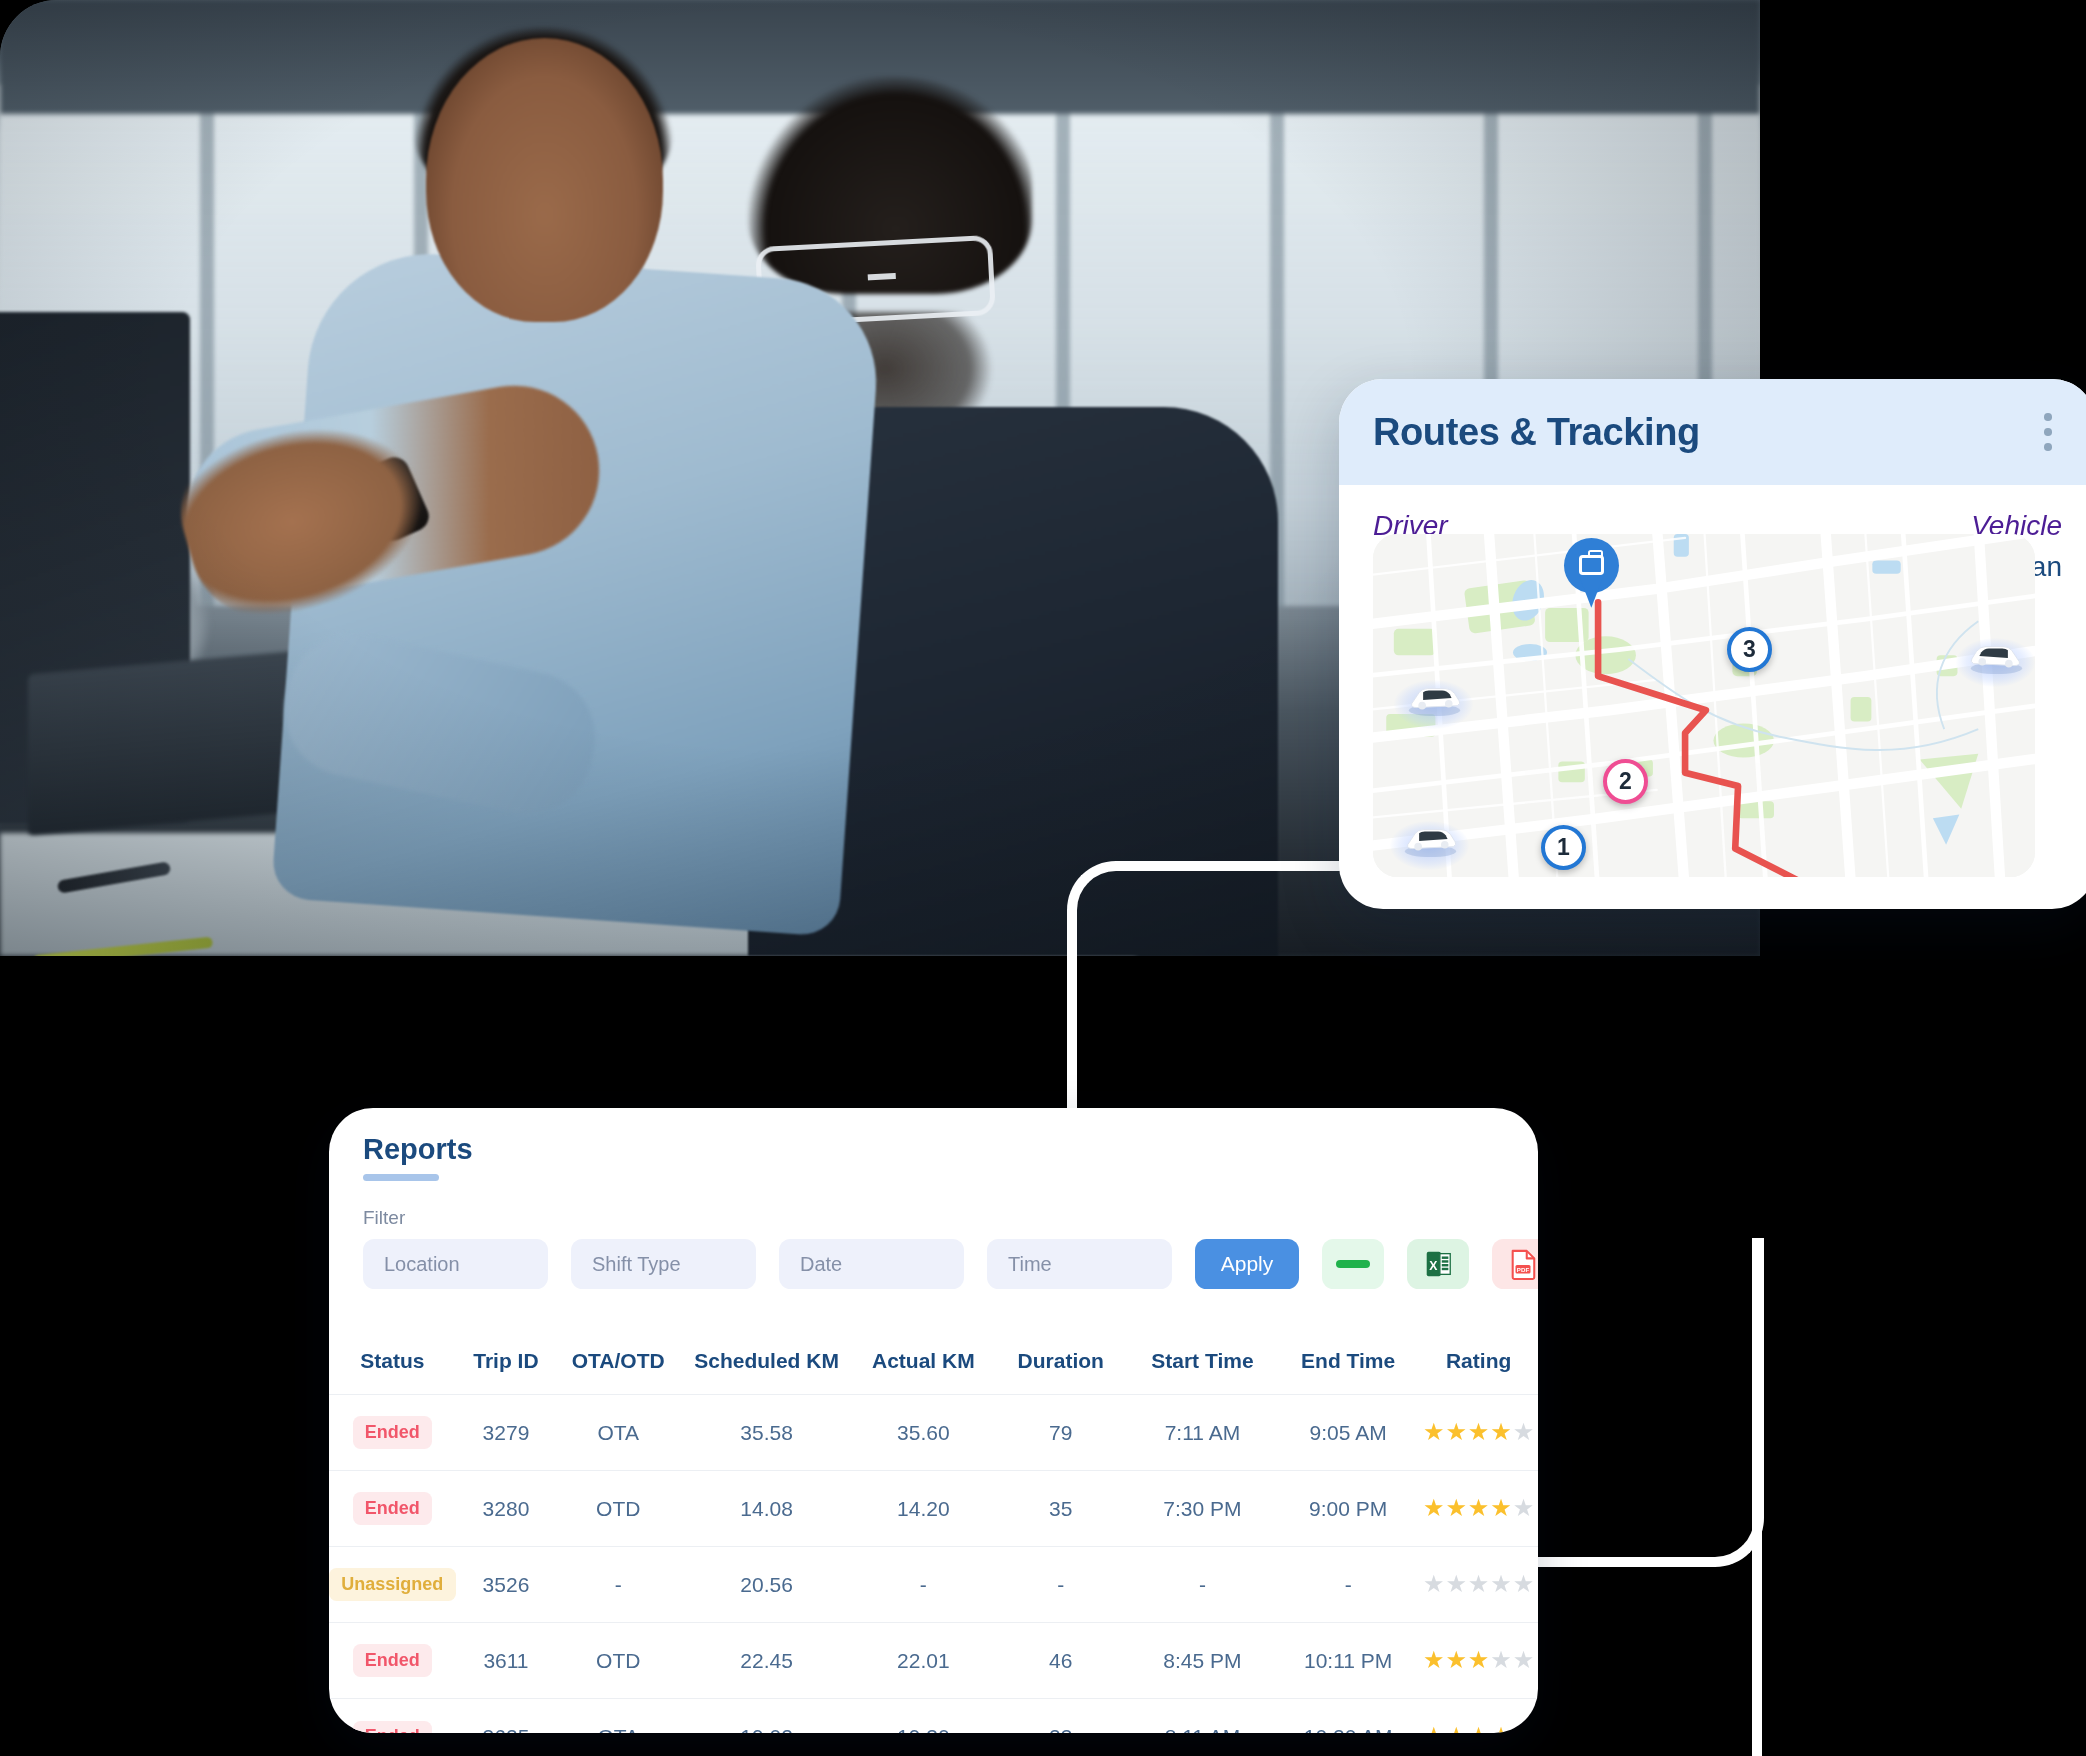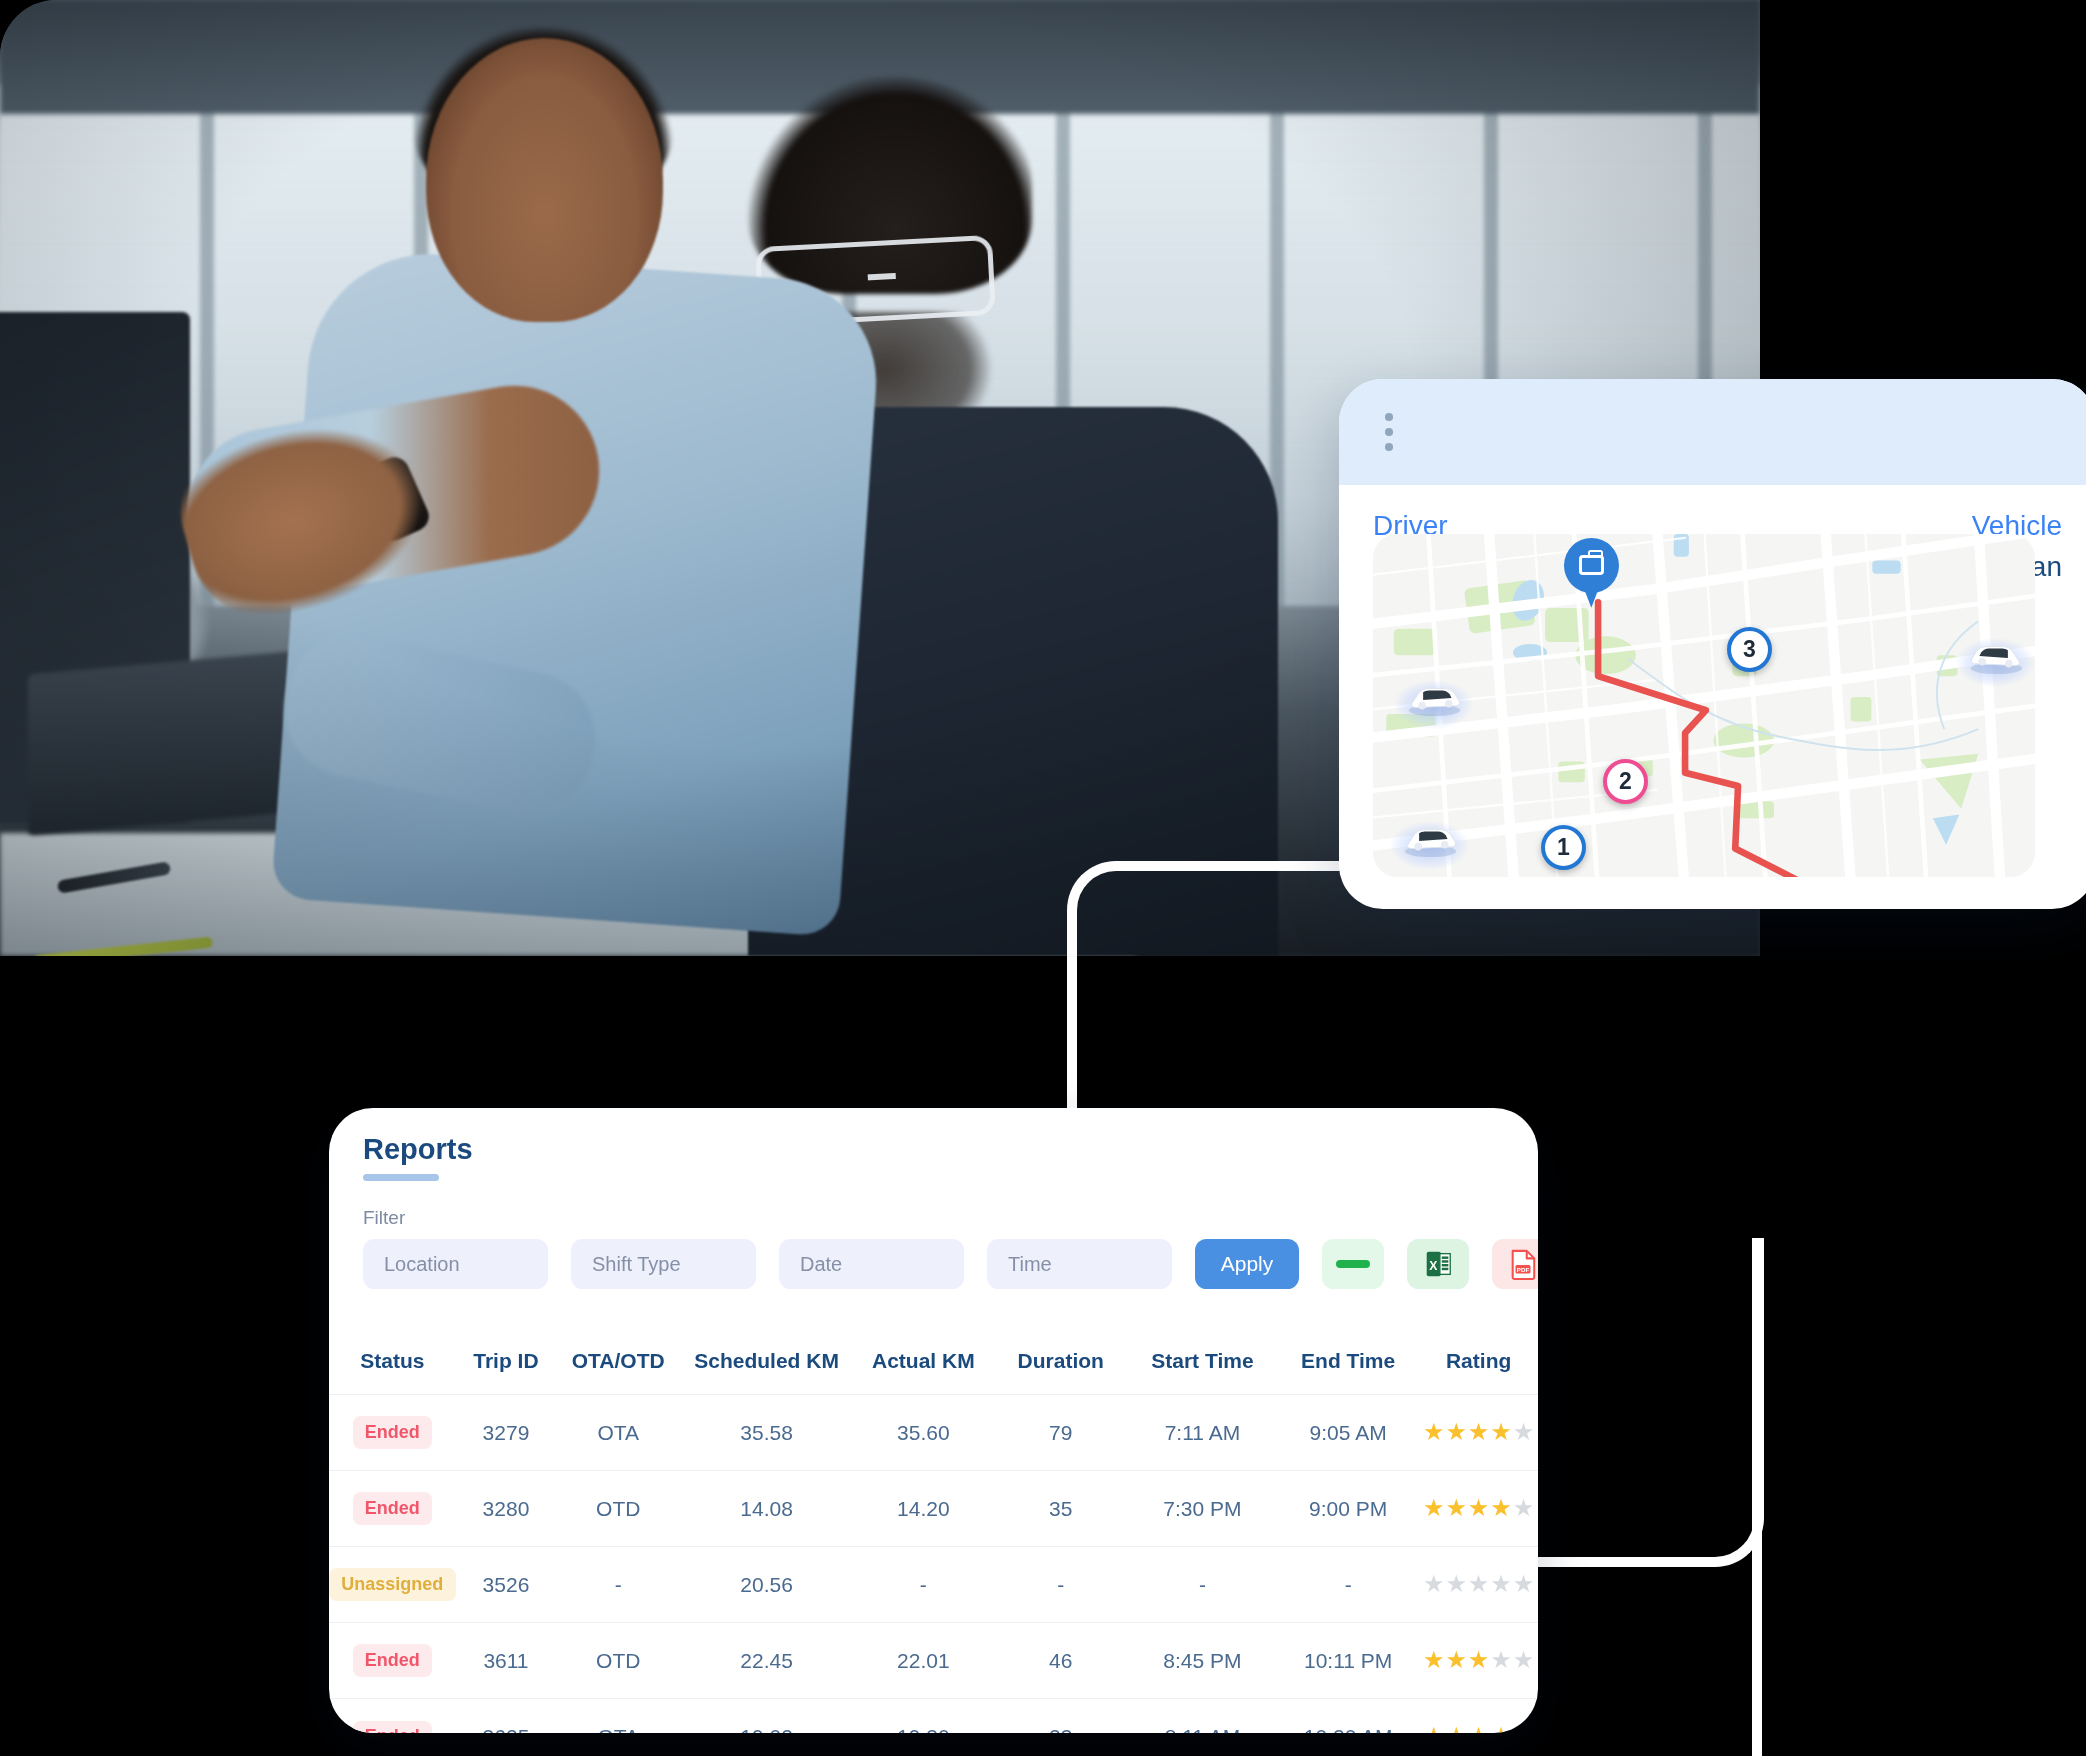--- a/index.html
+++ b/index.html
@@ -200,21 +200,21 @@
   .kebab { width:32px; height:44px; display:flex; flex-direction:column;
            align-items:center; justify-content:center; gap:7.6px; cursor:pointer; }
   .kebab span { width:7.6px; height:7.6px; border-radius:50%; background:#8fa6bd; display:block; }
 
   .routes-meta {
     display:flex; justify-content:space-between; align-items:flex-start;
     padding: 24.6px 34px 0 34px;
   }
   .meta-col { display:flex; flex-direction:column; gap:9.5px; }
   .meta-col.right { align-items:flex-end; }
-  .meta-label { font-size:28px; color:#3b82f6; font-weight:400; }
+  .meta-label { font-size:28px; color:#4c1d95; font-weight:400;font-style:italic; }
   .meta-value { font-size:28px; color:#1b4a7e; font-weight:400; }
 
   
   .map-wrap {
     position:absolute; left:34px; top:155px; width:662px; height:343px;
     border-radius: 24.6px; overflow:hidden; background:#f3f4f2;
   }
   .map-svg { position:absolute; inset:0; width:100%; height:100%; }
 
   .marker {
@@ -359,20 +359,21 @@
     </div>
   </div>
 
   <div class="conn conn-a"></div>
   <div class="conn conn-b"></div>
   <div class="conn conn-c"></div>
 
   <div class="routes-card">
 
     <div class="routes-head">
+      <div class="routes-title">Routes &amp; Tracking</div>
       <div class="kebab">
         <span></span>
           <span></span>
           <span></span>
       </div>
     </div>
 
     <div class="routes-meta">
       <div class="meta-col">
         <div class="meta-label">Driver</div>

